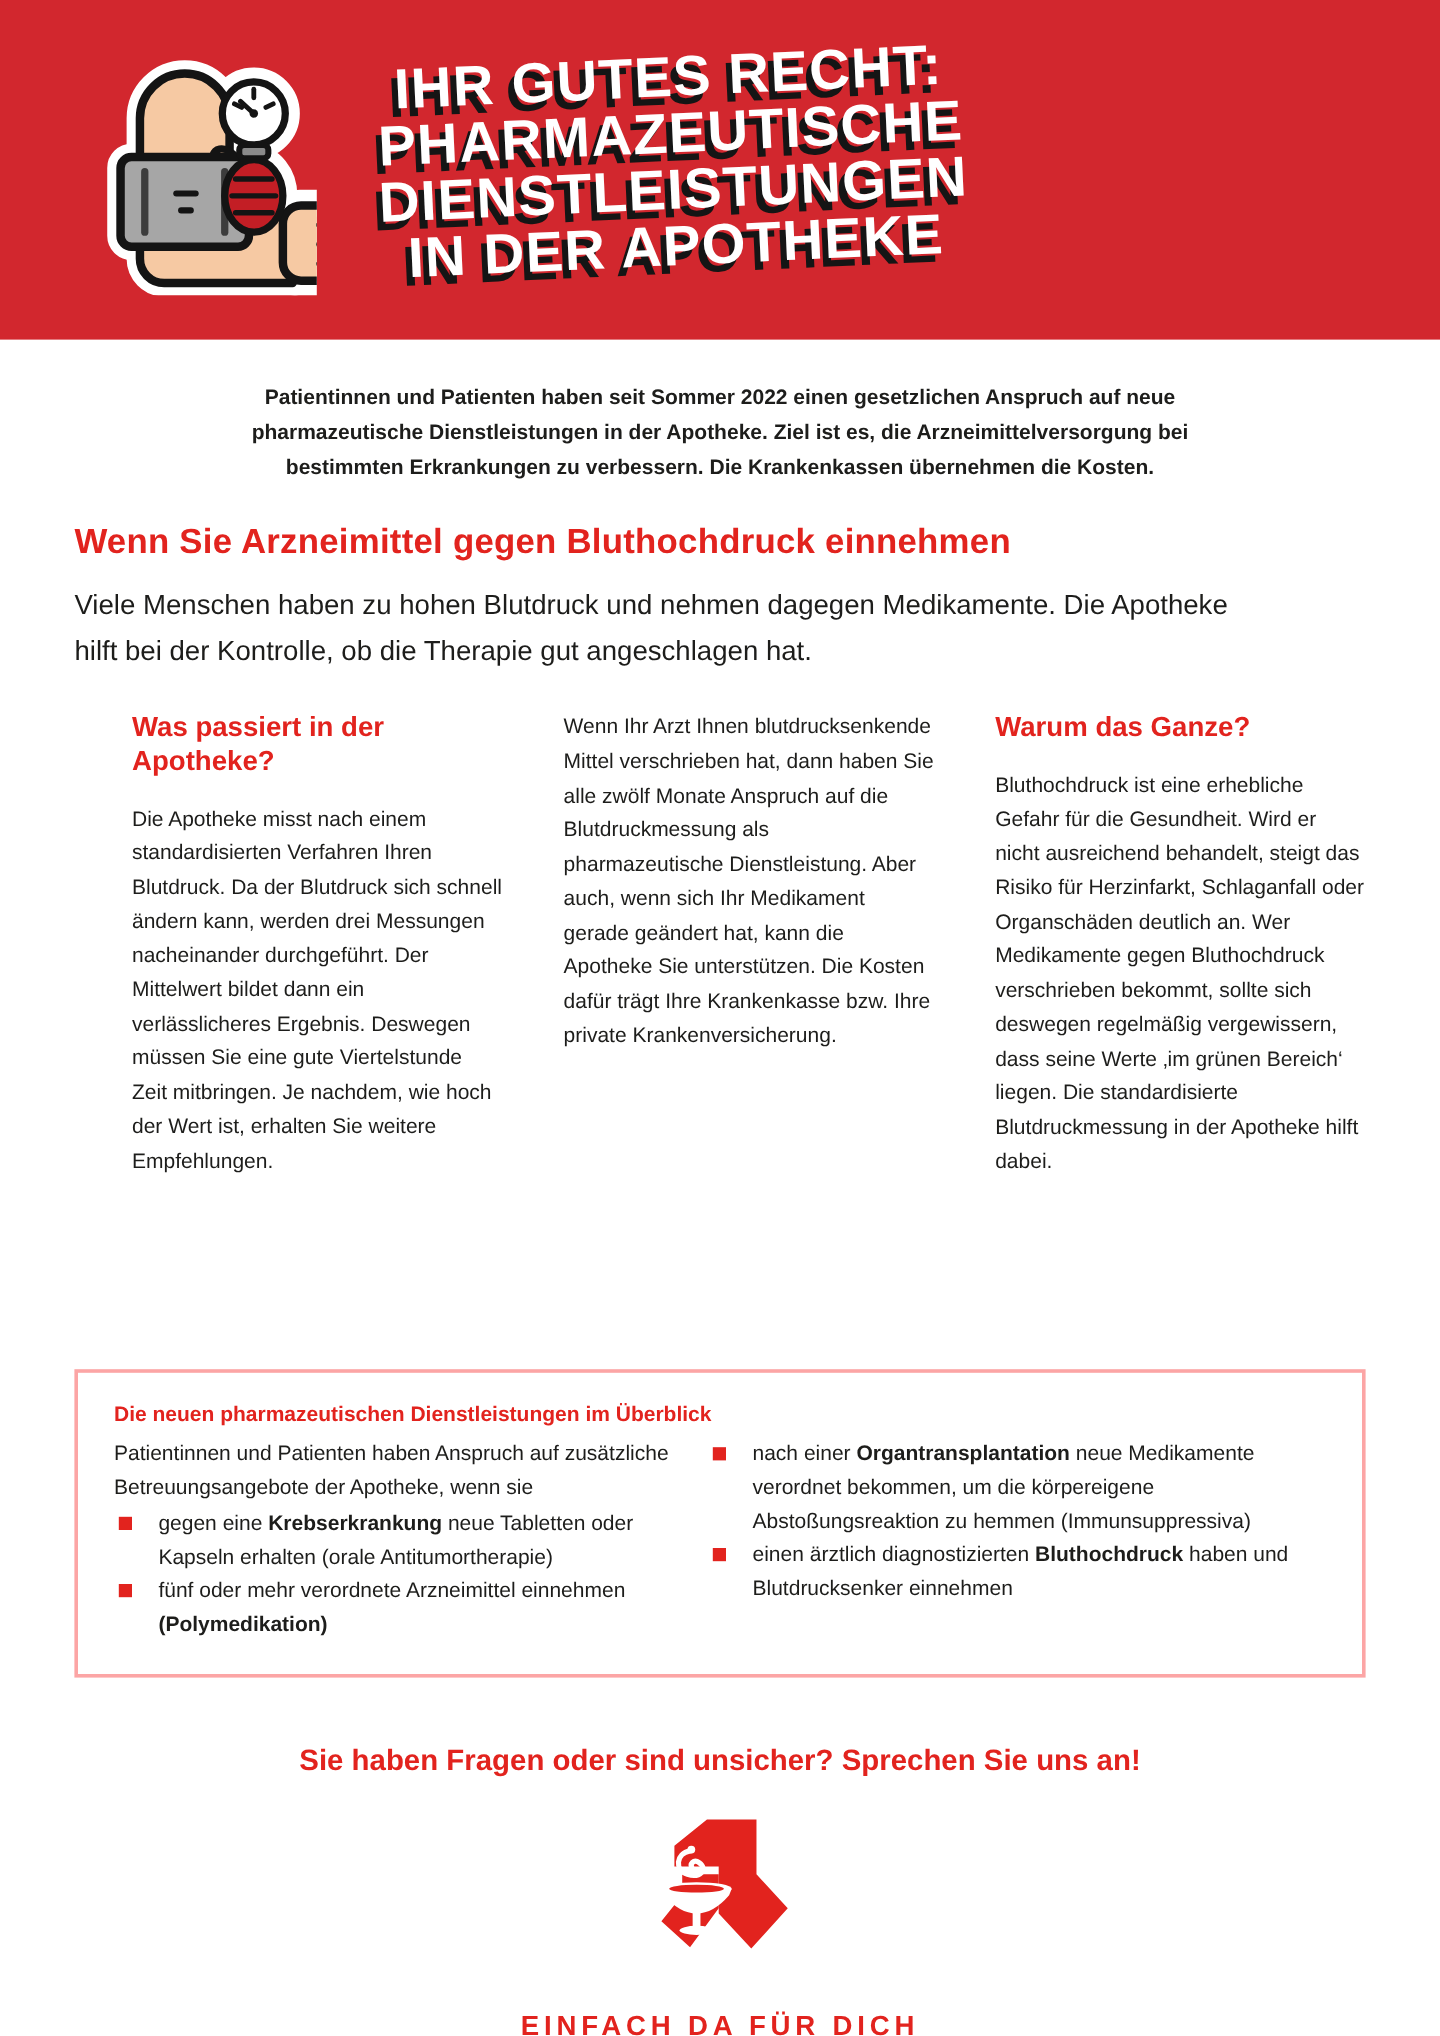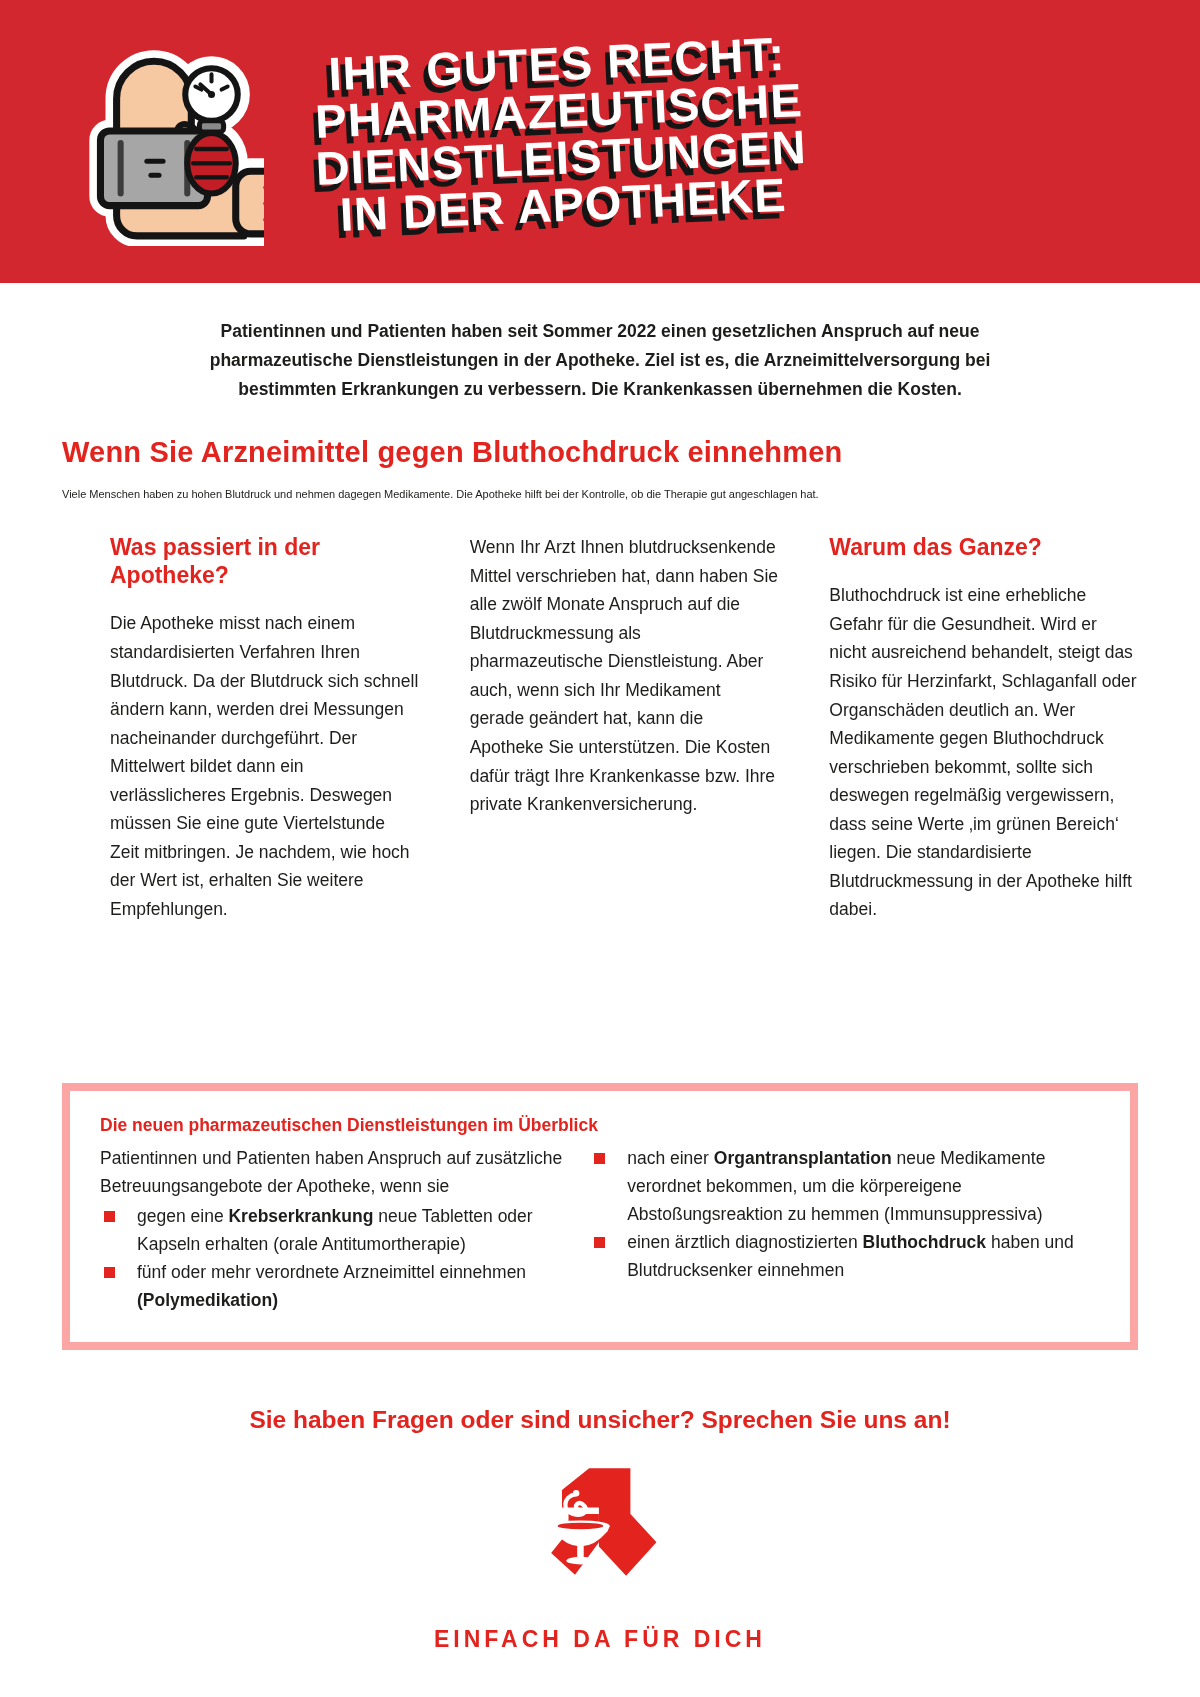--- a/index.html
+++ b/index.html
@@ -25,33 +25,33 @@
   .intro {
     width:830px; margin:34px auto 0; text-align:center;
     font-weight:bold; font-size:17.5px; line-height:1.66; color:#1d1d1b;
   }
 
   .content { padding:0 62px; }
 
   .section-heading {
     margin-top:32px; color:#e2231e; font-weight:bold; font-size:29px; letter-spacing:0.2px;
   }
-  .lead { margin-top:16px; font-size:11px; line-height:1.66; max-width:1000px; }
+  .lead { margin-top:16px; font-size:23px; line-height:1.66; max-width:1000px; }
 
   
   .columns {
     margin-top:30px; display:grid; grid-template-columns:1fr 1fr 1fr;
     column-gap:51px; min-height:550px; align-items:start;margin-left:48px;
   }
   .col-heading { color:#e2231e; font-weight:bold; font-size:23px; line-height:1.22; margin-bottom:20px; }
   .col-body { font-size:17.5px; line-height:1.63; }
 
   
   .overview-box {
-    border:8px solid #fca5a5; padding:24px 30px 28px 30px;
+    border:3px solid #fca5a5; padding:24px 30px 28px 30px;
   }
   .box-title { color:#e2231e; font-weight:bold; font-size:17.5px; margin-bottom:8px; }
   .box-cols { display:grid; grid-template-columns:1fr 1.04fr; }
   .box-intro { font-size:17.5px; line-height:1.6; margin-bottom:2px; }
   .bullet-list { list-style:none; }
   .bullet-item { display:flex; align-items:flex-start; font-size:17.5px; line-height:1.6; }
   .bullet-marker {
     flex:0 0 11px; width:11px; height:11px; background:#e2231e; margin:9px 22px 0 4px;
   }
   .bullet-text b { font-weight:bold; }

